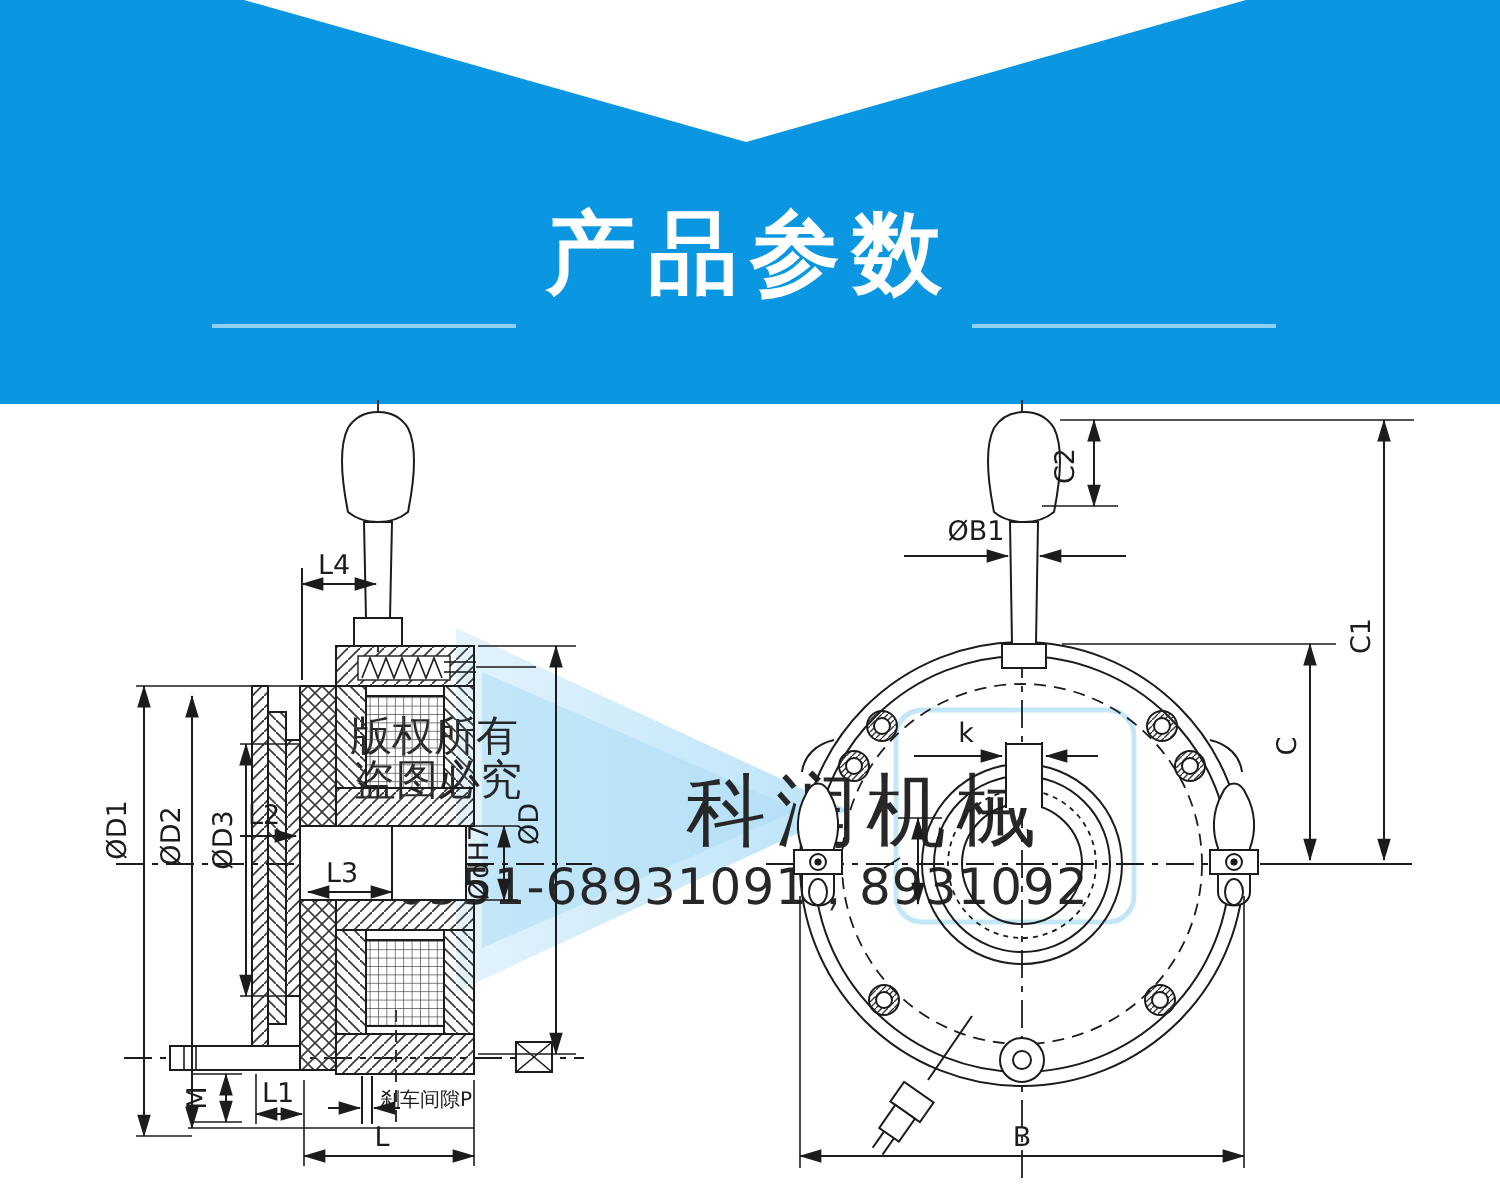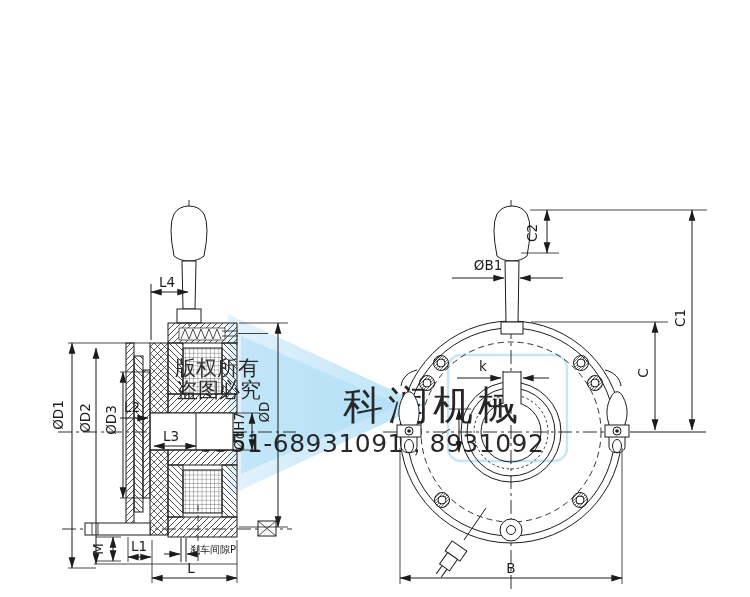--- a/index.html
+++ b/index.html
@@ -24,20 +24,26 @@
   .dsh{stroke:#1c1c1c;stroke-width:0.9;fill:none;stroke-dasharray:6 4;}
   .fdsh{stroke:#1c1c1c;stroke-width:0.9;fill:none;stroke-dasharray:2.5 2.5;}
   .wht{fill:#ffffff;stroke:#1c1c1c;stroke-width:1;}
   .wm{font-family:"DejaVu Sans","Liberation Sans",sans-serif;}
 </style>
 </head>
 <body>
 
 <div class="page">
 
+  <div class="banner">
+    <div class="tri"></div>
+    <div class="title">产品参数</div>
+    <div class="dv dvl"></div>
+    <div class="dv dvr"></div>
+  </div>
 
   <svg width="750" height="597" viewBox="0 0 750 597">
     <defs>
       <marker id="ar" viewBox="0 0 10 8" refX="9.5" refY="4" markerWidth="12" markerHeight="9" orient="auto-start-reverse">
         <path d="M0,1 L10,4 L0,7 Z" fill="#1c1c1c"></path>
       </marker>
       <pattern id="h1" width="6" height="6" patternUnits="userSpaceOnUse">
         <line x1="0" y1="6" x2="6" y2="0" stroke="#3a3a3a" stroke-width="0.9"></line>
       </pattern>
       <pattern id="h2" width="6" height="6" patternUnits="userSpaceOnUse">

